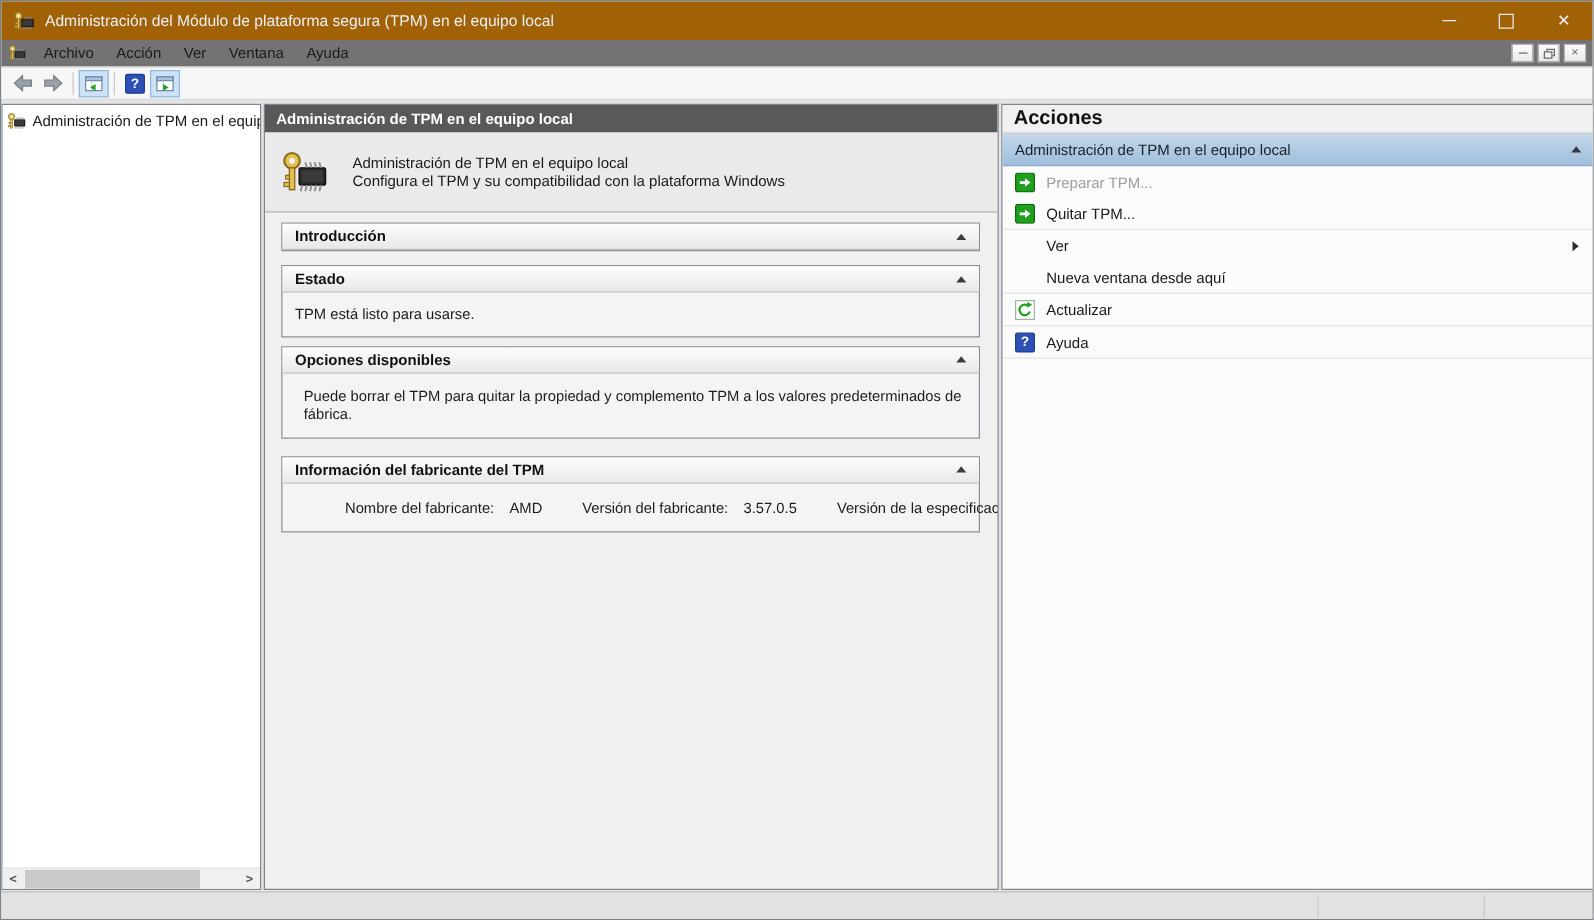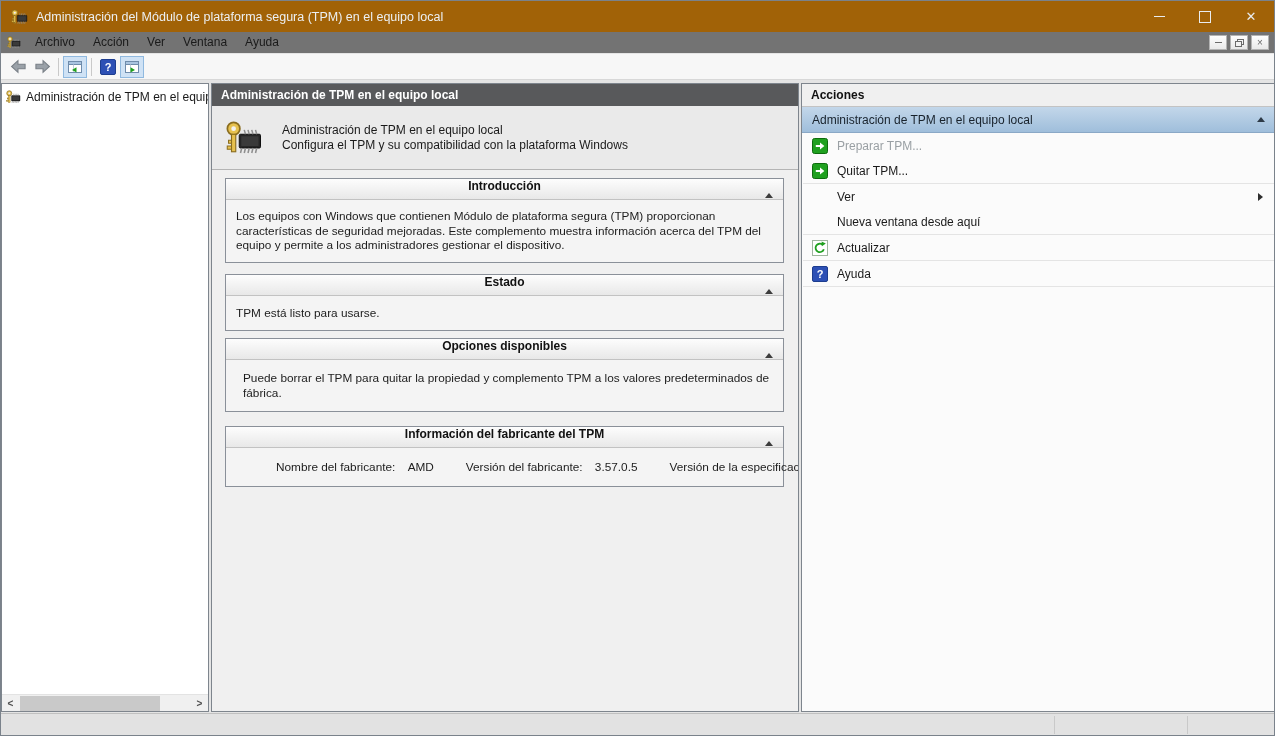--- a/index.html
+++ b/index.html
@@ -45,31 +45,31 @@
   .hs-left{left:0;} .hs-right{right:0;}
   .hs-thumb{position:absolute;left:18px;top:1px;width:140px;height:15px;background:#c9c9c9;}
   .center-panel{position:absolute;left:210px;top:82px;width:588px;height:629px;background:#f0f0f0;
                 border:1px solid #7e858d;box-sizing:border-box;overflow:hidden;}
   .center-header{height:22px;line-height:22px;background:#58595b;color:#ffffff;font-weight:bold;font-size:12px;padding-left:9px;}
   .intro-block{height:64px;background:#eaeaea;border-bottom:1px solid #b4b4b4;display:flex;align-items:center;padding-left:11px;box-sizing:border-box;}
   .intro-block .big-icon{width:40px;height:46px;flex:0 0 auto;}
   .intro-text{margin-left:19px;font-size:12px;color:#1a1a1a;line-height:15px;}
   .sect{margin-left:13px;margin-right:14px;border:1px solid #8a9099;background:#f4f4f4;}
   .sect-h{height:20px;display:flex;align-items:center;background:linear-gradient(#fdfdfd,#e8e8e8);
-          border-bottom:1px solid #c2c2c2;font-weight:bold;font-size:12px;color:#111;padding:0 10px;flex-direction:column;}
+          border-bottom:1px solid #c2c2c2;font-weight:bold;font-size:12px;color:#111;padding:0 10px;}
   .tri-up{margin-left:auto;width:0;height:0;border-left:4px solid transparent;border-right:4px solid transparent;border-bottom:5px solid #3c3c3c;}
   .sect-b{padding:9px 10px;font-size:11.8px;color:#1c1c1c;line-height:14.5px;}
   .sect-b.pad-lg{padding:11px 10px 11px 17px;}
   .fields{display:flex;padding:12px 10px 12px 18px;font-size:11.8px;color:#1c1c1c;}
   .field{white-space:nowrap;margin-left:32px;}
   .field .val{margin-left:9px;}
   .f1{width:185px;} .f2{width:182px;}
   .actions-panel{position:absolute;left:800px;top:82px;width:475px;height:629px;background:#fbfbfb;
                  border:1px solid #7e858d;box-sizing:border-box;overflow:hidden;}
-  .actions-header{height:22px;line-height:22px;font-weight:bold;font-size:12px;color:#111;padding-left:9px;
+  .actions-header{height:22px;line-height:22px;font-weight:bold;font-size:16px;color:#111;padding-left:9px;
                   background:#f0f0f0;border-bottom:1px solid #c3c3c3;}
   .group-header{height:25px;display:flex;align-items:center;padding:0 10px;font-size:12px;color:#18222c;
                 background:linear-gradient(#c3d7ea,#9fbedb);border-bottom:1px solid #8aa8c6;}
   .group-header .tri-up{border-bottom-color:#2d3a47;}
   .action-row{height:25px;display:flex;align-items:center;padding-left:10px;font-size:12px;color:#1a1a1a;}
   .action-row .ic{width:16px;height:16px;margin-right:9px;flex:0 0 auto;display:flex;align-items:center;justify-content:center;}
   .action-row.no-icon{padding-left:35px;}
   .action-row.disabled{color:#9aa0a4;}
   .a-sep{height:1px;background:#e4e4e4;margin:0 1px;}
   .tri-right{margin-left:auto;margin-right:12px;width:0;height:0;border-top:4px solid transparent;border-bottom:4px solid transparent;border-left:5px solid #2e2e2e;}
@@ -211,21 +211,20 @@
         <div>Administración de TPM en el equipo local</div>
         <div>Configura el TPM y su compatibilidad con la plataforma Windows</div>
       </div>
     </div>
 
     <div class="sect" style="margin-top:8px;">
       <div class="sect-h">
         <span>Introducción</span>
         <span class="tri-up"></span>
       </div>
-      <div class="sect-b">Los equipos con Windows que contienen Módulo de plataforma segura (TPM) proporcionan características de seguridad mejoradas. Este complemento muestra información acerca del TPM del equipo y permite a los administradores gestionar el dispositivo.</div>
     </div>
 
     <div class="sect" style="margin-top:11px;">
       <div class="sect-h">
         <span>Estado</span>
         <span class="tri-up"></span>
       </div>
       <div class="sect-b" style="padding-top:10px;padding-bottom:10px;">TPM está listo para usarse.</div>
     </div>
 

